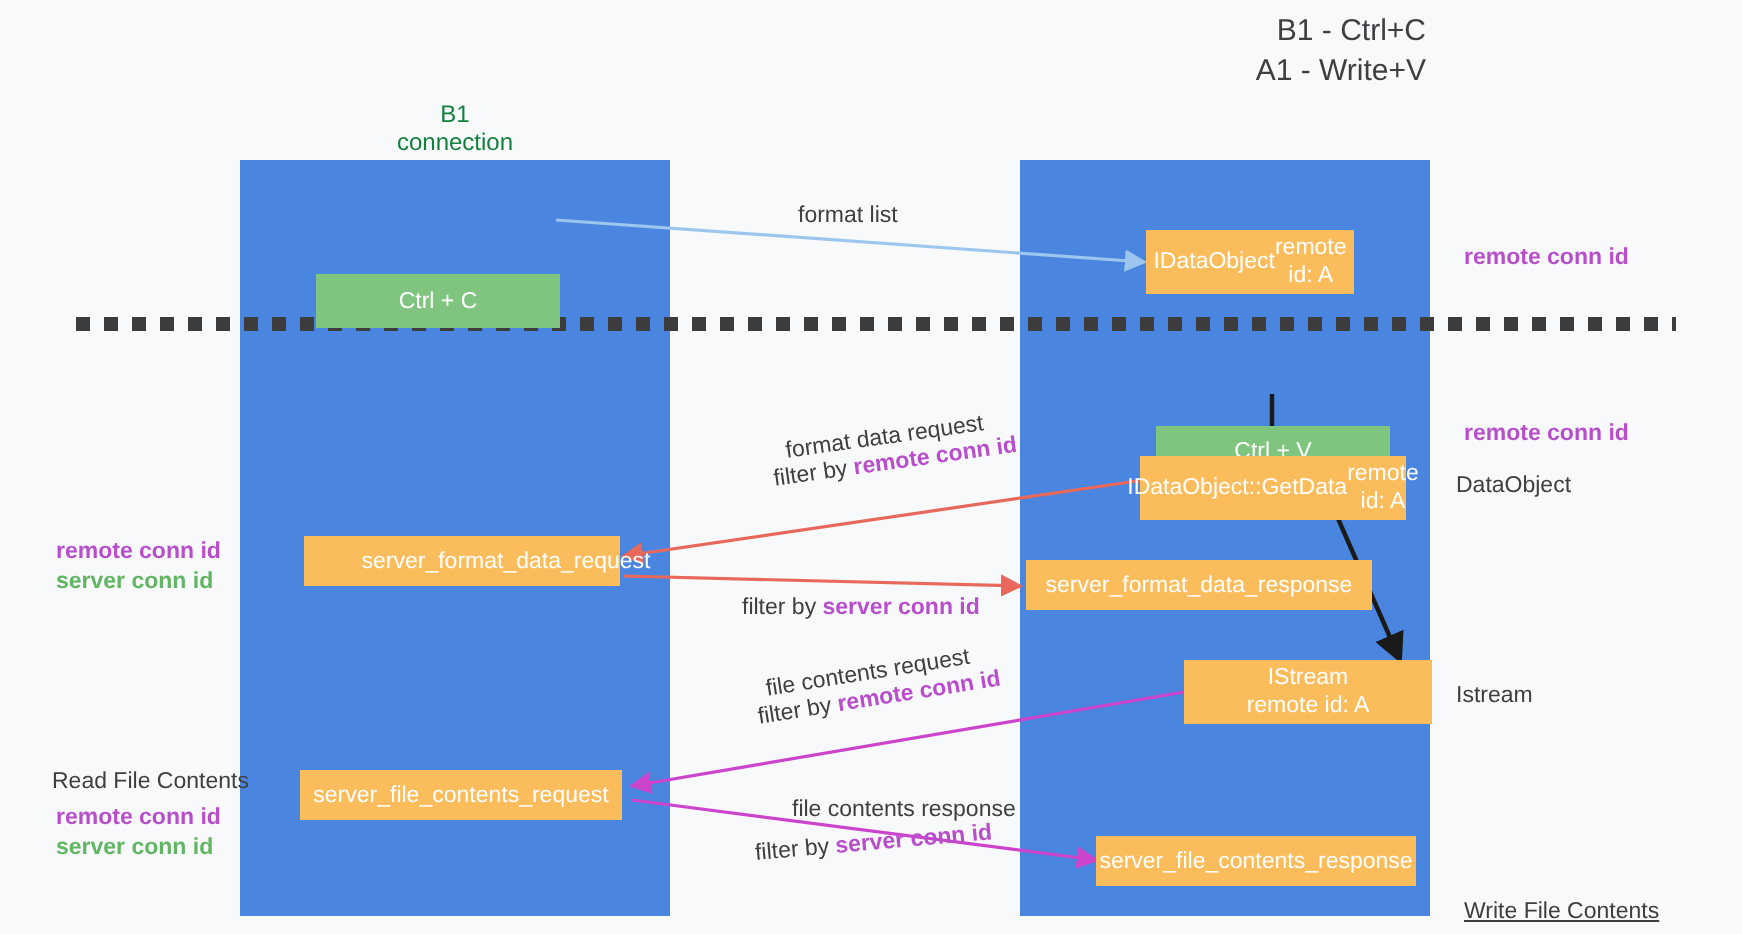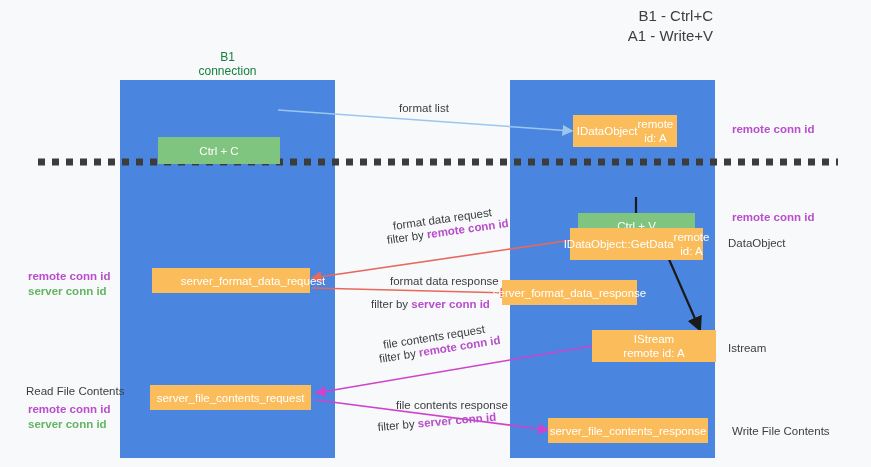--- a/index.html
+++ b/index.html
@@ -146,21 +146,21 @@
 
   <div class="abs box orange" style="left:570px; top:228px; width:133px; height:32px; flex-direction:row;">
     <span>IDataObject::GetData</span>
     <span>remote id: A</span>
   </div>
 
   <div class="abs box orange" style="left:152px; top:268px; width:158px; height:25px;padding-left:48px;">
     <span>server_format_data_request</span>
   </div>
 
-  <div class="abs box orange" style="left:502px; top:280px; width:135px; height:25px;">
+  <div class="abs box orange" style="left:513px; top:280px; width:173px; height:25px;">
     <span>server_format_data_response</span>
   </div>
 
   <div class="abs box orange" style="left:592px; top:330px; width:124px; height:32px; flex-direction:column;">
     <span>IStream</span>
     <span>remote id: A</span>
   </div>
 
   <div class="abs box orange" style="left:150px; top:385px; width:161px; height:25px;">
     <span>server_file_contents_request</span>
@@ -171,21 +171,20 @@
   </div>
 
   <div class="abs arrow-label" style="left:399px; top:101px;">format list</div>
 
   <div class="abs arrow-label" style="left:392px; top:219px; transform:rotate(-8deg); transform-origin:left top;">format data request</div>
 
   <div class="abs arrow-label" style="left:386px; top:233px; transform:rotate(-8deg); transform-origin:left top;">
     <span>filter by </span><span class="purple">remote conn id</span>
   </div>
 
-  <div class="abs arrow-label" style="left:390px; top:274px;">format data response</div>
 
   <div class="abs arrow-label" style="left:371px; top:297px;">
     <span>filter by </span><span class="purple">server conn id</span>
   </div>
 
   <div class="abs arrow-label" style="left:382px; top:338px; transform:rotate(-9deg); transform-origin:left top;">file contents request</div>
 
   <div class="abs arrow-label" style="left:378px; top:352px; transform:rotate(-9deg); transform-origin:left top;">
     <span>filter by </span><span class="purple">remote conn id</span>
   </div>
@@ -197,21 +196,21 @@
   </div>
 
   <div class="abs purple-lbl" style="left:732px; top:122px;">remote conn id</div>
 
   <div class="abs purple-lbl" style="left:732px; top:210px;">remote conn id</div>
 
   <div class="abs side-label" style="left:728px; top:236px;">DataObject</div>
 
   <div class="abs side-label" style="left:728px; top:341px;">Istream</div>
 
-  <div class="abs side-label" style="left:732px; top:424px;">Write File Contents</div>
+  <div class="abs side-label" style="left:732px; top:449px;text-decoration:underline;">Write File Contents</div>
 
   <div class="abs purple-lbl" style="left:28px; top:269px;">remote conn id</div>
 
   <div class="abs side-label green-t" style="left:28px; top:284px;">server conn id</div>
 
   <div class="abs side-label" style="left:26px; top:384px;">Read File Contents</div>
 
   <div class="abs purple-lbl" style="left:28px; top:402px;">remote conn id</div>
 
   <div class="abs side-label green-t" style="left:28px; top:417px;">server conn id</div>

